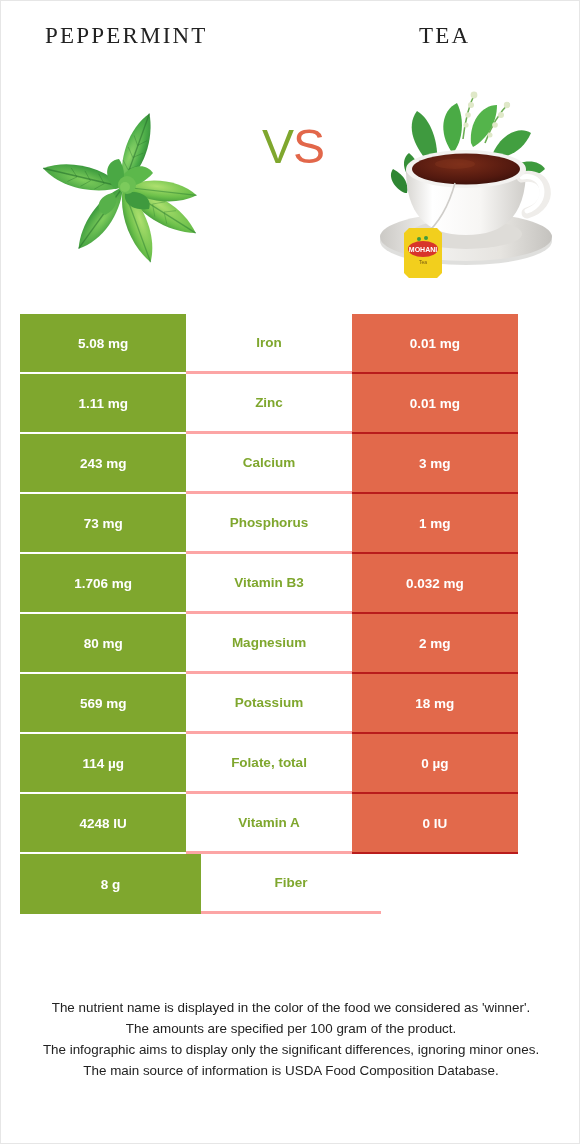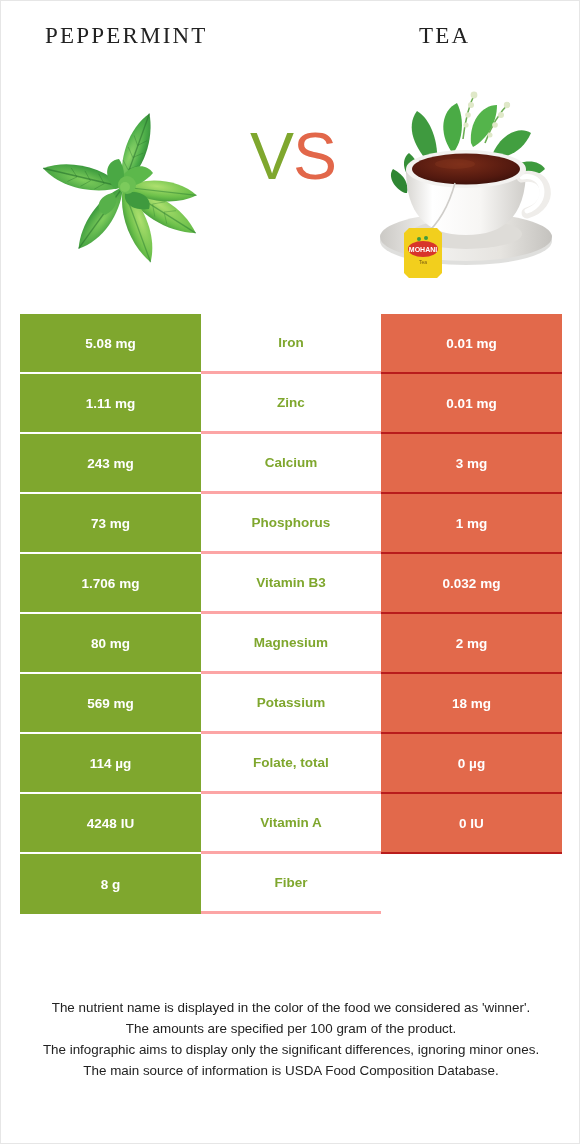--- a/index.html
+++ b/index.html
@@ -61,35 +61,35 @@
     top: 2px;
     width: 215px;
     height: 220px;
   }
   .vs {
     position: absolute;
     left: 232px;
     top: 52px;
     width: 120px;
     text-align: center;
-    font-size: 66px;
+    font-size: 48px;
     font-weight: 400;
     letter-spacing: -1px;
     line-height: 1;
     white-space: nowrap;
   }
   .vs .v { color: #7FA72E; }
   .vs .s { color: #E2674A; }
 
   
   .table {
     position: absolute;
     left: 19px;
     top: 313px;
-    width: 542px;
+    width: 498px;
     height: 600px;
   }
   .row {
     position: relative;
     display: flex;
     height: 60px;
     width: 100%;
     box-sizing: border-box;
   }
   .cell {

